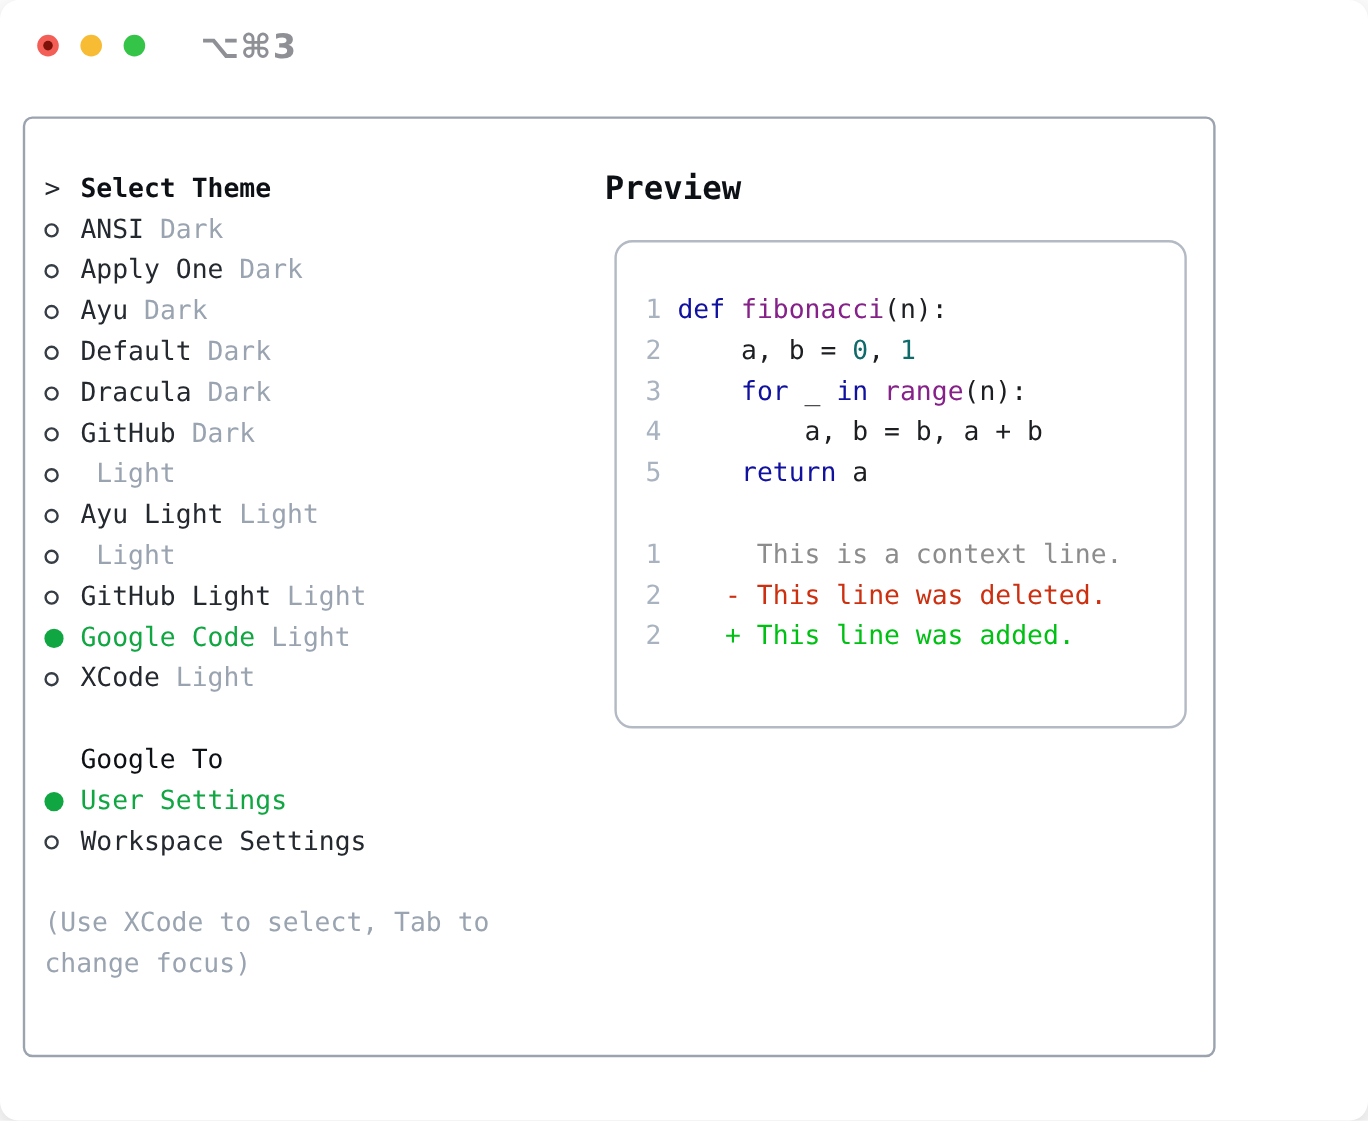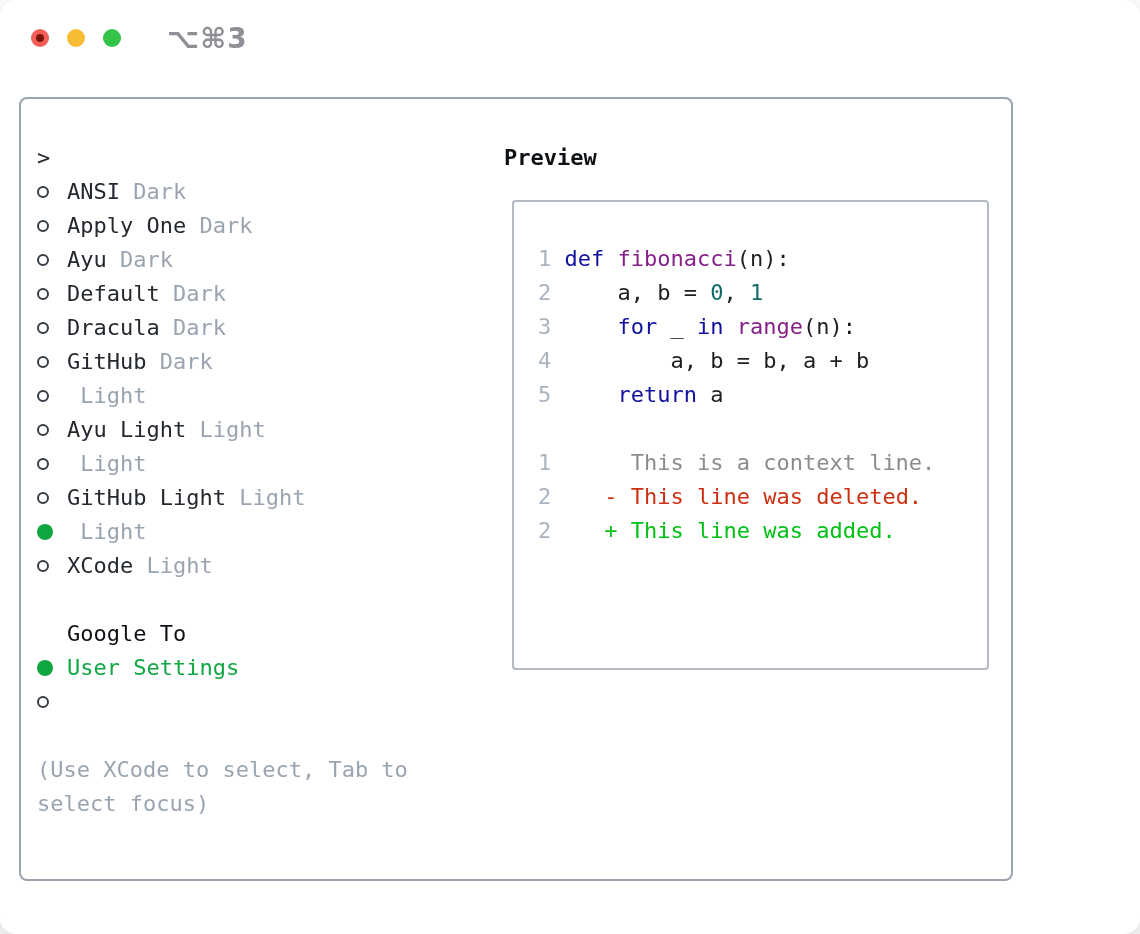--- a/index.html
+++ b/index.html
@@ -34,23 +34,23 @@
   .radio{width:12px;height:12px;border:2px solid #363d45;border-radius:50%;display:inline-block}
   .radio.on{width:16px;height:16px;border:none;background:var(--green)}
   .hdr{font-weight:700;color:var(--heading)}
   .label{color:var(--text)}
   .label.sel{color:var(--green)}
   .suffix{color:var(--muted)}
   .spacer{height:34px}
   .hint{color:var(--muted);white-space:pre;line-height:34px}
   
   .preview-title{position:absolute;left:483px;top:42px;height:34px;line-height:34px;
-                 font-size:22px;font-weight:700;color:var(--heading)}
-  .preview-box{position:absolute;left:491px;top:101px;width:477px;height:470px;
-               border:2px solid var(--box-border);border-radius:4px;background:#fff;overflow:hidden}
+                 font-size:27px;font-weight:700;color:var(--heading)}
+  .preview-box{position:absolute;left:491px;top:101px;width:477px;height:407px;
+               border:2px solid var(--box-border);border-radius:15px;background:#fff;overflow:hidden}
   pre#code{margin:0;padding:40px 0 0 24px;font-family:"DejaVu Sans Mono","Liberation Mono",monospace;
            font-size:22px;line-height:34px;color:var(--code-text)}
   .tk-num{color:var(--line-number)}
   .tk-pl{color:var(--code-text)}
   .tk-kw{color:var(--keyword)}
   .tk-fn{color:var(--function)}
   .tk-lit{color:var(--literal)}
   .tk-ctx{color:var(--context)}
   .tk-del{color:var(--deleted)}
   .tk-add{color:var(--added)}
@@ -65,53 +65,54 @@
       </span>
     <span class="tl yellow"></span>
     <span class="tl green"></span>
     <span class="win-title">⌥⌘3</span>
   </div>
 
   <div class="panel">
     <div class="left">
       <div class="row">
         <span class="prefix">&gt;</span>
+        <span class="hdr">Select Theme</span>
       </div>
 
       <div id="theme-list">
           <div class="row"><span class="prefix"><span class="radio"></span></span><span class="label">ANSI</span><span class="suffix"> Dark</span></div>
           <div class="row"><span class="prefix"><span class="radio"></span></span><span class="label">Apply One</span><span class="suffix"> Dark</span></div>
           <div class="row"><span class="prefix"><span class="radio"></span></span><span class="label">Ayu</span><span class="suffix"> Dark</span></div>
           <div class="row"><span class="prefix"><span class="radio"></span></span><span class="label">Default</span><span class="suffix"> Dark</span></div>
           <div class="row"><span class="prefix"><span class="radio"></span></span><span class="label">Dracula</span><span class="suffix"> Dark</span></div>
           <div class="row"><span class="prefix"><span class="radio"></span></span><span class="label">GitHub</span><span class="suffix"> Dark</span></div>
           <div class="row"><span class="prefix"><span class="radio"></span></span><span class="suffix"> Light</span></div>
           <div class="row"><span class="prefix"><span class="radio"></span></span><span class="label">Ayu Light</span><span class="suffix"> Light</span></div>
           <div class="row"><span class="prefix"><span class="radio"></span></span><span class="suffix"> Light</span></div>
           <div class="row"><span class="prefix"><span class="radio"></span></span><span class="label">GitHub Light</span><span class="suffix"> Light</span></div>
-          <div class="row"><span class="prefix"><span class="radio on"></span></span><span class="suffix"> Light</span></div>
+          <div class="row"><span class="prefix"><span class="radio on"></span></span><span class="label sel">Google Code</span><span class="suffix"> Light</span></div>
           <div class="row"><span class="prefix"><span class="radio"></span></span><span class="label">XCode</span><span class="suffix"> Light</span></div>
         </div>
 
       <div class="spacer"></div>
 
       <div class="row">
         <span class="prefix"></span>
         <span class="label" style="color:var(--heading)">Google To</span>
       </div>
 
       <div id="apply-list">
           <div class="row"><span class="prefix"><span class="radio on"></span></span><span class="label sel">User Settings</span></div>
-          <div class="row"><span class="prefix"><span class="radio"></span></span></div>
+          <div class="row"><span class="prefix"><span class="radio"></span></span><span class="label">Workspace Settings</span></div>
         </div>
 
       <div class="spacer"></div>
 
       <div class="hint"><span>(Use XCode to select, Tab to</span>
-<span>select focus)</span></div>
+<span>change focus)</span></div>
     </div>
 
     <div class="preview-title">Preview</div>
     <div class="preview-box">
       <pre id="code"><span class="tk-num">1</span><span class="tk-pl"> </span><span class="tk-kw">def</span><span class="tk-pl"> </span><span class="tk-fn">fibonacci</span><span class="tk-pl">(n):</span>
 <span class="tk-num">2</span><span class="tk-pl">     a, b = </span><span class="tk-lit">0</span><span class="tk-pl">, </span><span class="tk-lit">1</span>
 <span class="tk-num">3</span><span class="tk-pl">     </span><span class="tk-kw">for</span><span class="tk-pl"> _ </span><span class="tk-kw">in</span><span class="tk-pl"> </span><span class="tk-fn">range</span><span class="tk-pl">(n):</span>
 <span class="tk-num">4</span><span class="tk-pl">         a, b = b, a + b</span>
 <span class="tk-num">5</span><span class="tk-pl">     </span><span class="tk-kw">return</span><span class="tk-pl"> a</span>
 

